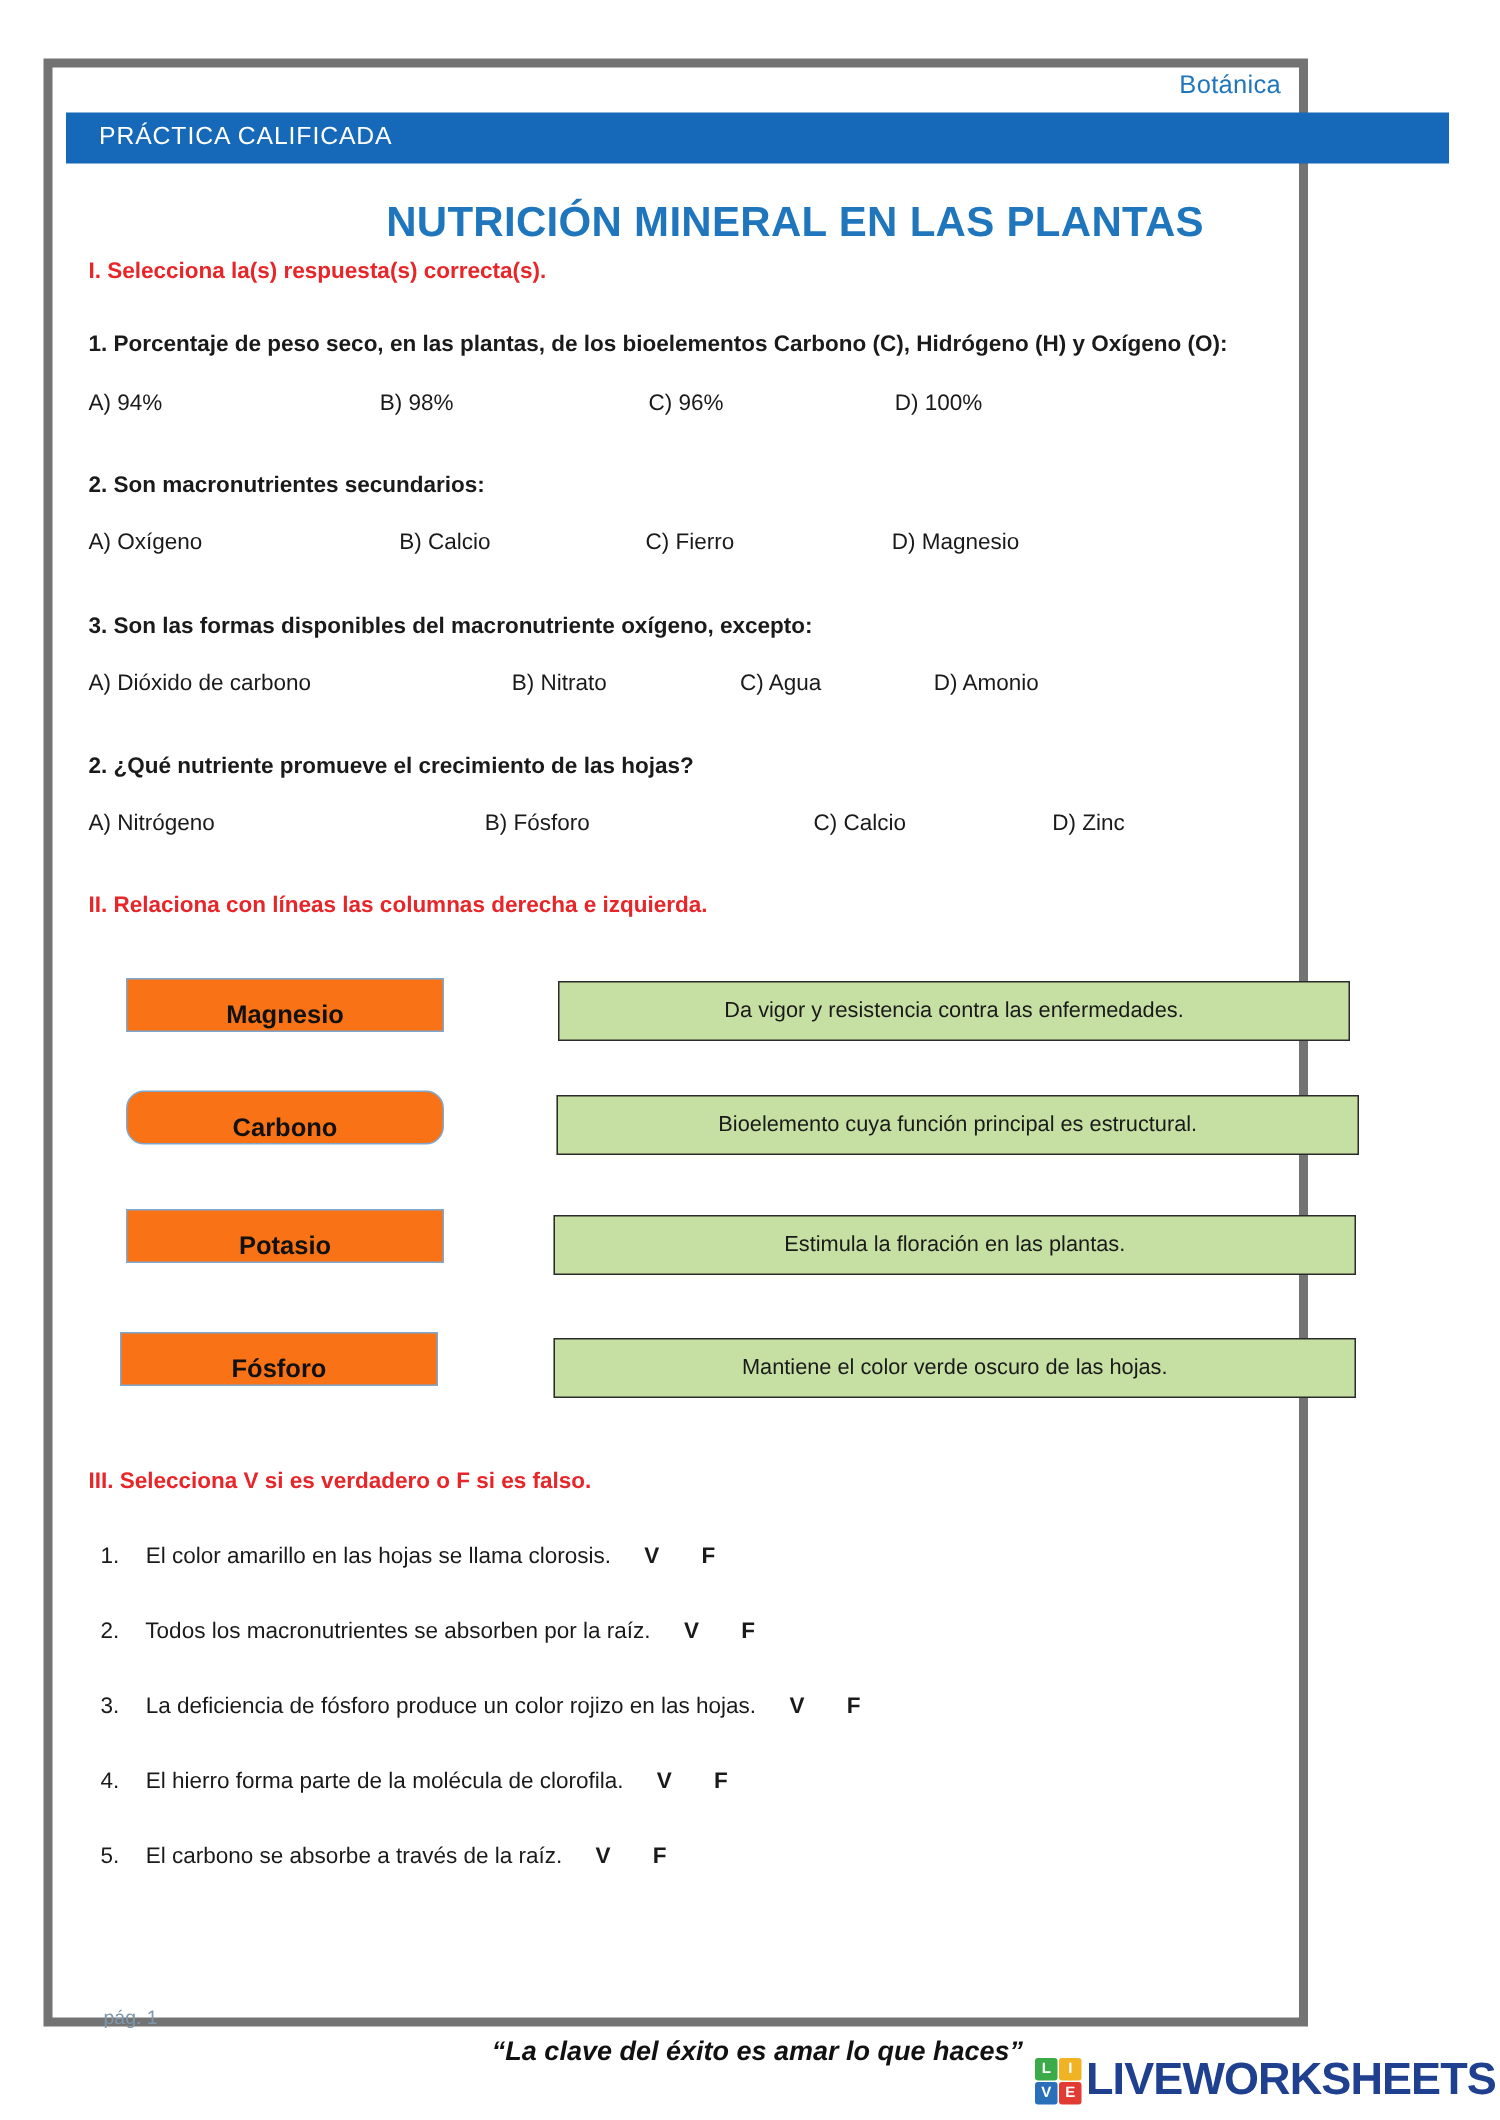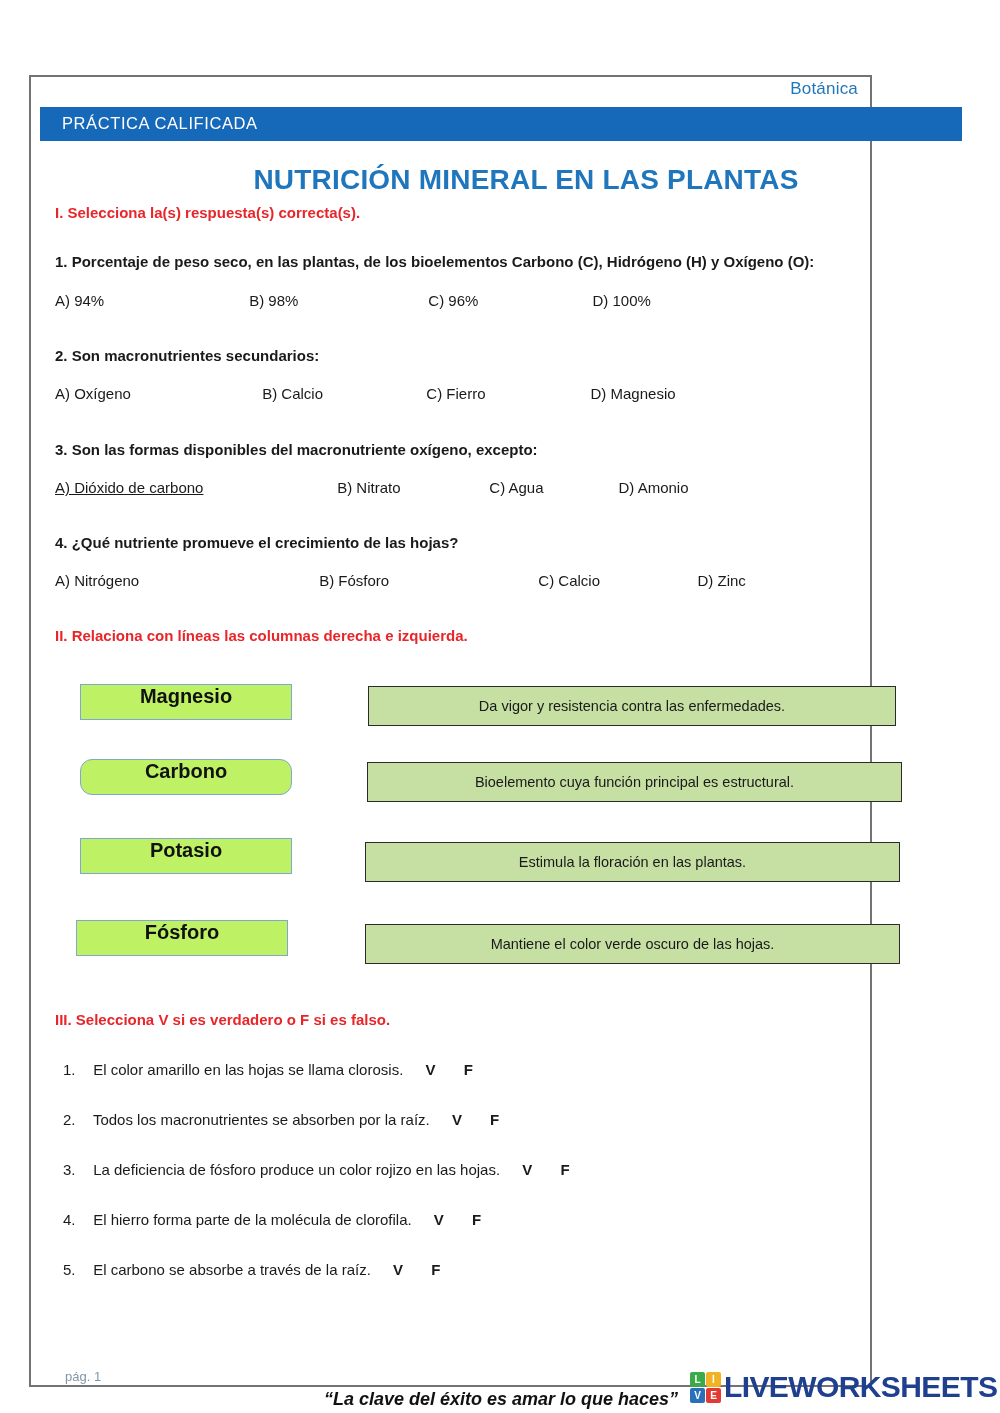--- a/index.html
+++ b/index.html
@@ -14,24 +14,23 @@
     position: relative;
     overflow: hidden;
   }
   
   #page-frame {
     position: absolute;
     left: 29px;
     top: 39px;
     width: 843px;
     height: 1312px;
-    border: 2px solid #737373;
+    border: 6px solid #737373;
     background: #ffffff;
     box-sizing: border-box;
-    margin-top: 36px;
   }
   
   #subject-label {
     position: absolute;
     right: 12px;
     top: 2px;
     font-size: 17px;
     color: #1f76bc;
     letter-spacing: .2px;
   }
@@ -85,27 +84,27 @@
     color: #1a1a1a;
     white-space: nowrap;
   }
   .q-options span.opt {
     display: inline-block;
   }
   
   .match-left {
     position: absolute;
     height: 36px;
-    background: #bef264;
+    background: #f97316;
     border: 1px solid #7fa8d0;
     box-sizing: border-box;
     display: flex;
-    align-items: flex-start;
+    align-items: flex-end;
     justify-content: center;
-    font-size: 20px;
+    font-size: 17px;
     font-weight: bold;
     color: #111111;
   }
   .match-right {
     position: absolute;
     height: 40px;
     background: #c6dfa3;
     border: 1px solid #2b2b2b;
     box-sizing: border-box;
     display: flex;
@@ -208,27 +207,27 @@
   <div class="q-stem" style="left:24px; top:270px;">2. Son macronutrientes secundarios:</div>
   <div class="q-options" style="left:24px; top:308px;">
     <span class="opt" style="width:203px;">A) Oxígeno</span>
     <span class="opt" style="width:160px;">B) Calcio</span>
     <span class="opt" style="width:160px;">C) Fierro</span>
     <span class="opt">D) Magnesio</span>
   </div>
 
   <div class="q-stem" style="left:24px; top:364px;">3. Son las formas disponibles del macronutriente oxígeno, excepto:</div>
   <div class="q-options" style="left:24px; top:402px;">
-    <span class="opt" style="width:278px;text-decoration:underline;">A) Dióxido de carbono</span>
+    <span class="opt" style="width:278px;">A) Dióxido de carbono</span>
     <span class="opt" style="width:148px;">B) Nitrato</span>
     <span class="opt" style="width:125px;">C) Agua</span>
     <span class="opt">D) Amonio</span>
   </div>
 
-  <div class="q-stem" style="left:24px; top:457px;">4. ¿Qué nutriente promueve el crecimiento de las hojas?</div>
+  <div class="q-stem" style="left:24px; top:457px;">2. ¿Qué nutriente promueve el crecimiento de las hojas?</div>
   <div class="q-options" style="left:24px; top:495px;">
     <span class="opt" style="width:260px;">A) Nitrógeno</span>
     <span class="opt" style="width:215px;">B) Fósforo</span>
     <span class="opt" style="width:155px;">C) Calcio</span>
     <span class="opt">D) Zinc</span>
   </div>
 
   <div class="section-heading" style="left:24px; top:550px;">II. Relaciona con líneas las columnas derecha e izquierda.</div>
 
   <div class="match-left" style="left:49px; top:607px; width:212px;">

